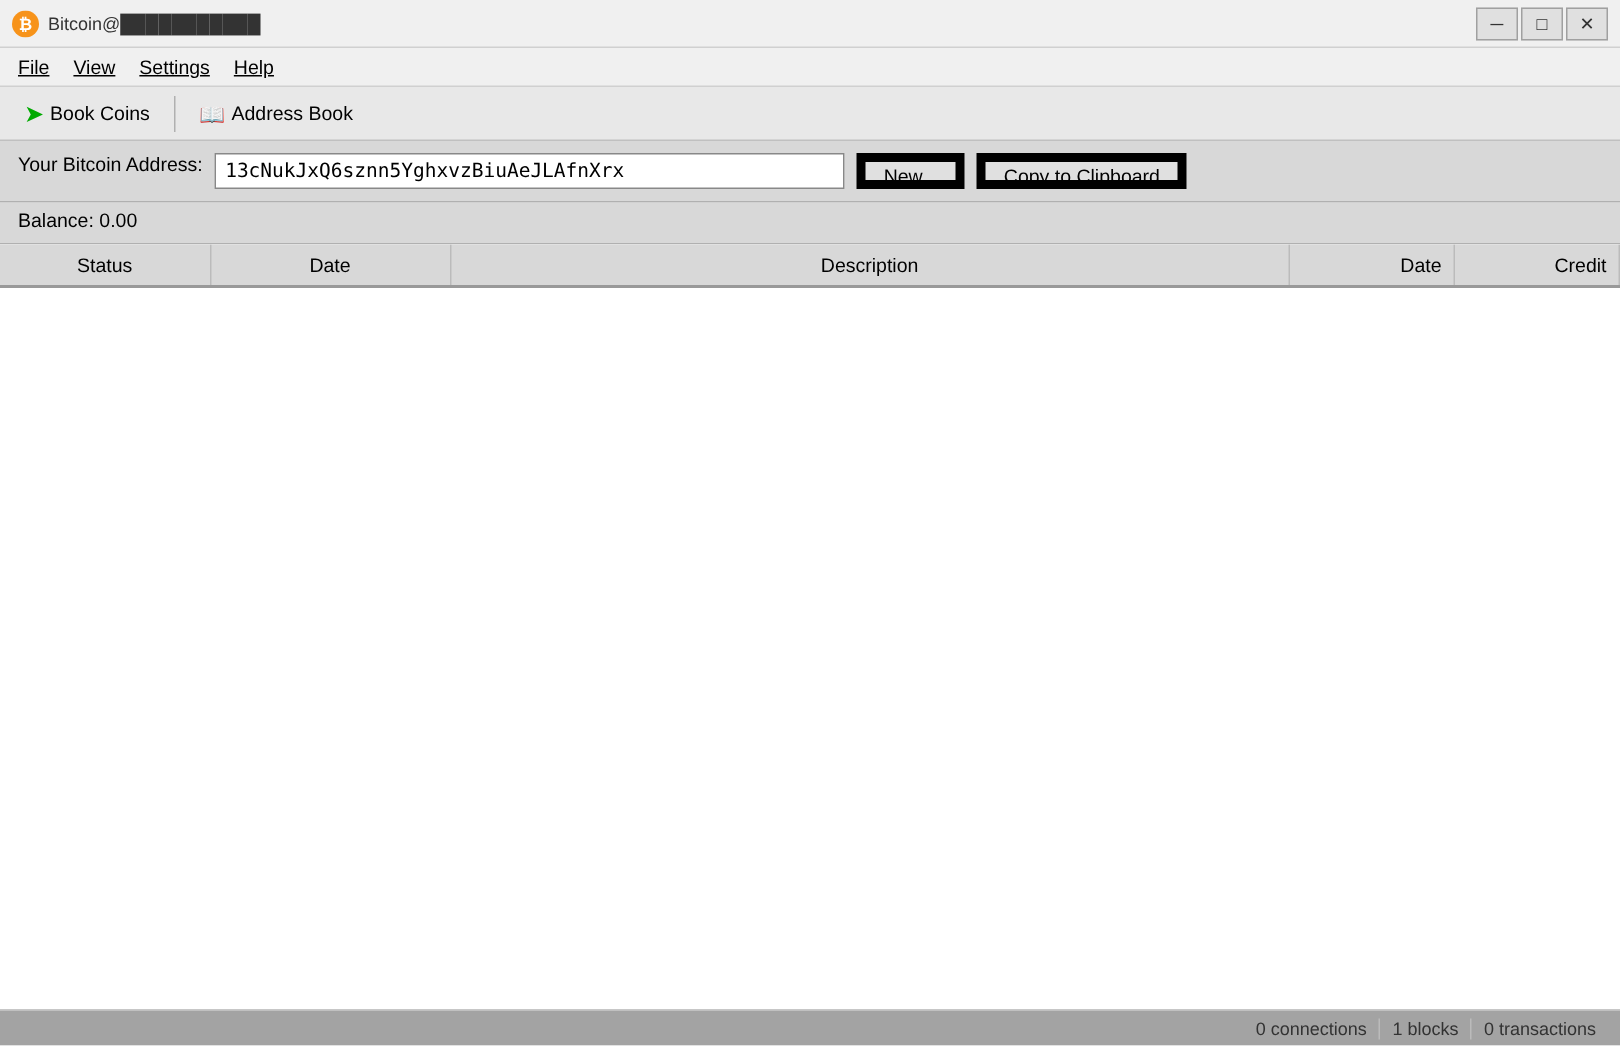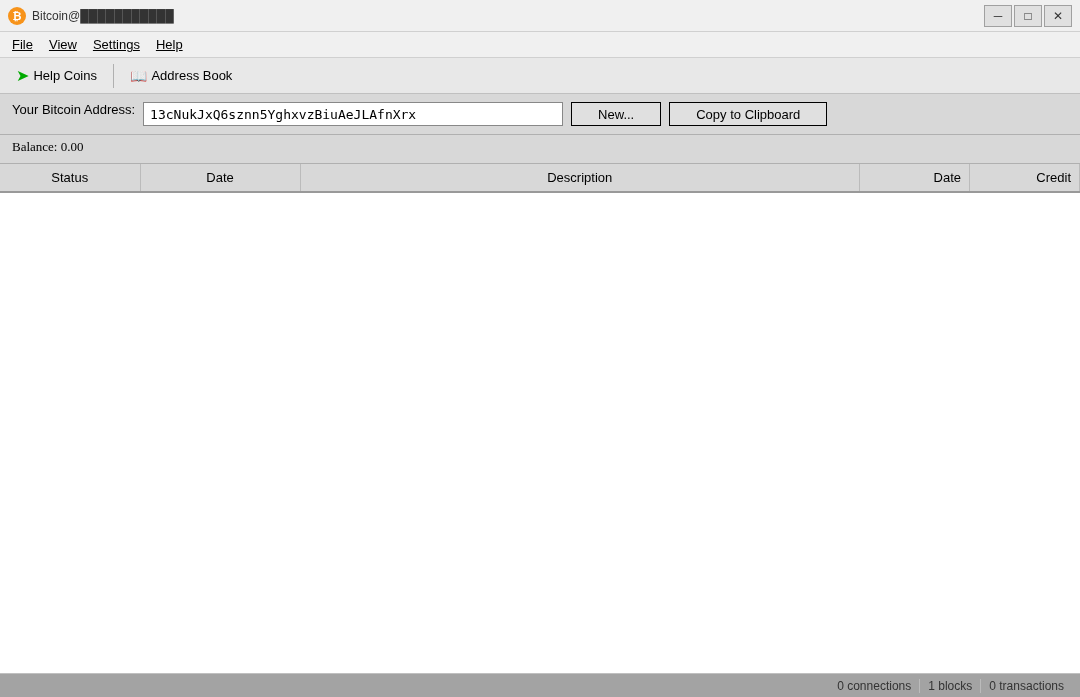--- a/index.html
+++ b/index.html
@@ -146,33 +146,32 @@
       height: 24px;
       padding: 2px 6px;
       border: 1px solid #888;
       background: white;
       font-size: 13px;
       font-family: monospace;
     }
 
     .addr-btn {
       height: 24px;
-      padding: 2px 26px;
+      padding: 2px 12px;
       background: #e0e0e0;
-      border: 1px solid #000000;
+      border: 6px solid #000000;
       cursor: pointer;
       font-size: 13px;
     }
 
     
     .balance-area {
       background: #d8d8d8;
       padding: 4px 12px 8px;
       border-bottom: 1px solid #b0b0b0;
-      font-family: Liberation Serif, serif;
     }
 
     .balance-text {
       font-size: 13px;
       font-weight: normal;
     }
 
     
     .table-container {
       flex: 1;
@@ -274,21 +273,21 @@
 <div class="menu-bar">
   <span class="menu-item">File</span>
   <span class="menu-item">View</span>
   <span class="menu-item">Settings</span>
   <span class="menu-item">Help</span>
 </div>
 
 <div class="toolbar">
   <button class="toolbar-btn">
     <span class="send-icon">➤</span>
-    <span>Help Coins</span>
+    <span>Book Coins</span>
   </button>
   <div class="toolbar-separator"></div>
   <button class="toolbar-btn">
     <span class="address-book-icon">📖</span>
     <span>Address Book</span>
   </button>
 </div>
 
 <div class="address-area">
   <div class="address-row">

